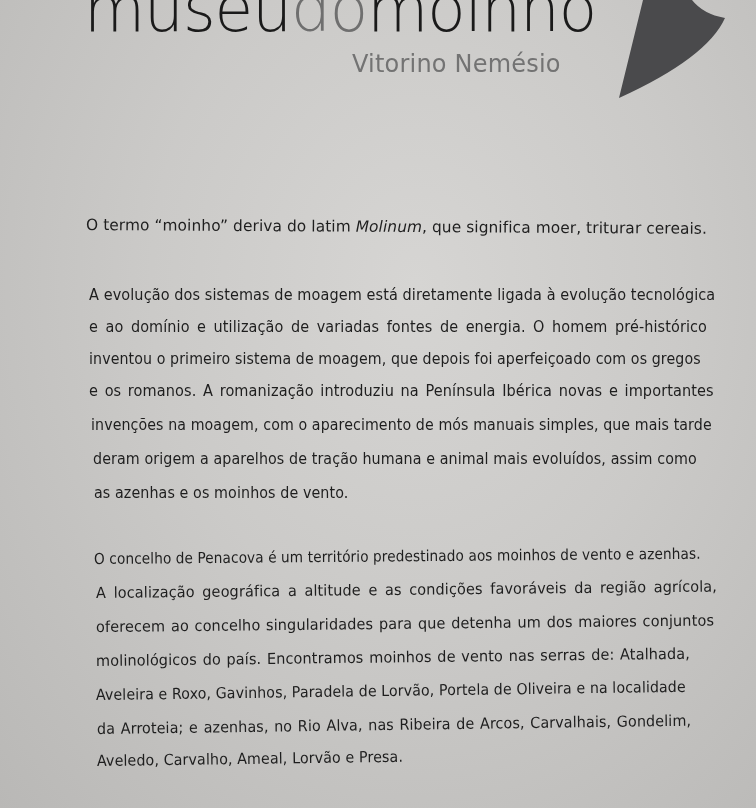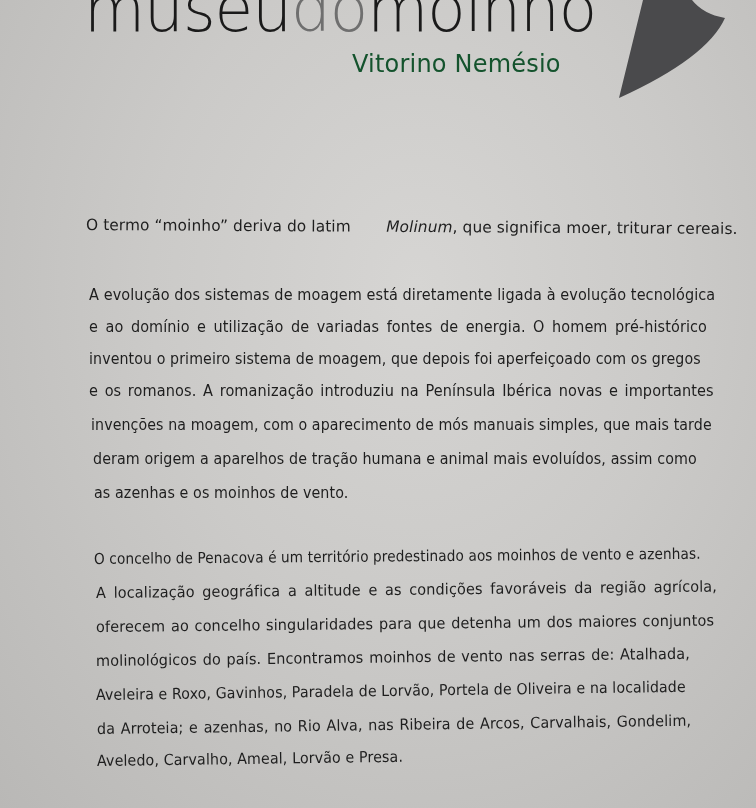--- a/index.html
+++ b/index.html
@@ -12,29 +12,29 @@
   .logo-word {
     position: absolute; left: 84px; top: -28px;
     font-family: "DejaVu Sans", sans-serif;
     font-size: 64px; font-weight: 300; letter-spacing: -1px;
     color: #1a1a1a; white-space: nowrap;
     transform: scaleX(0.98); transform-origin: left top;
   }
   .logo-word .do { color: #6f6f6f; }
   .logo-sub {
     position: absolute; left: 352px; top: 50px;
-    font-size: 24px; color: #14532d; white-space: nowrap; letter-spacing: 0.2px;
+    font-size: 24px; color: #737373; white-space: nowrap; letter-spacing: 0.2px;
   }
   .logo-shape { position: absolute; left: 615px; top: 0; width: 110px; height: 100px; }
   .line {
     position: absolute; white-space: nowrap;
     font-size: 15.2px; color: #1e1e1e; letter-spacing: 0.1px;
     transform-origin: left center;
   }
-  em { font-style: italic; margin-left: 31px; }
+  em { font-style: italic; }
 </style>
 </head>
 <body>
 
 <div>
 
   <div class="logo-word"><span>museu</span><span class="do">do</span><span>moinho</span></div>
 
   <div class="logo-sub">Vitorino Nemésio</div>
 

